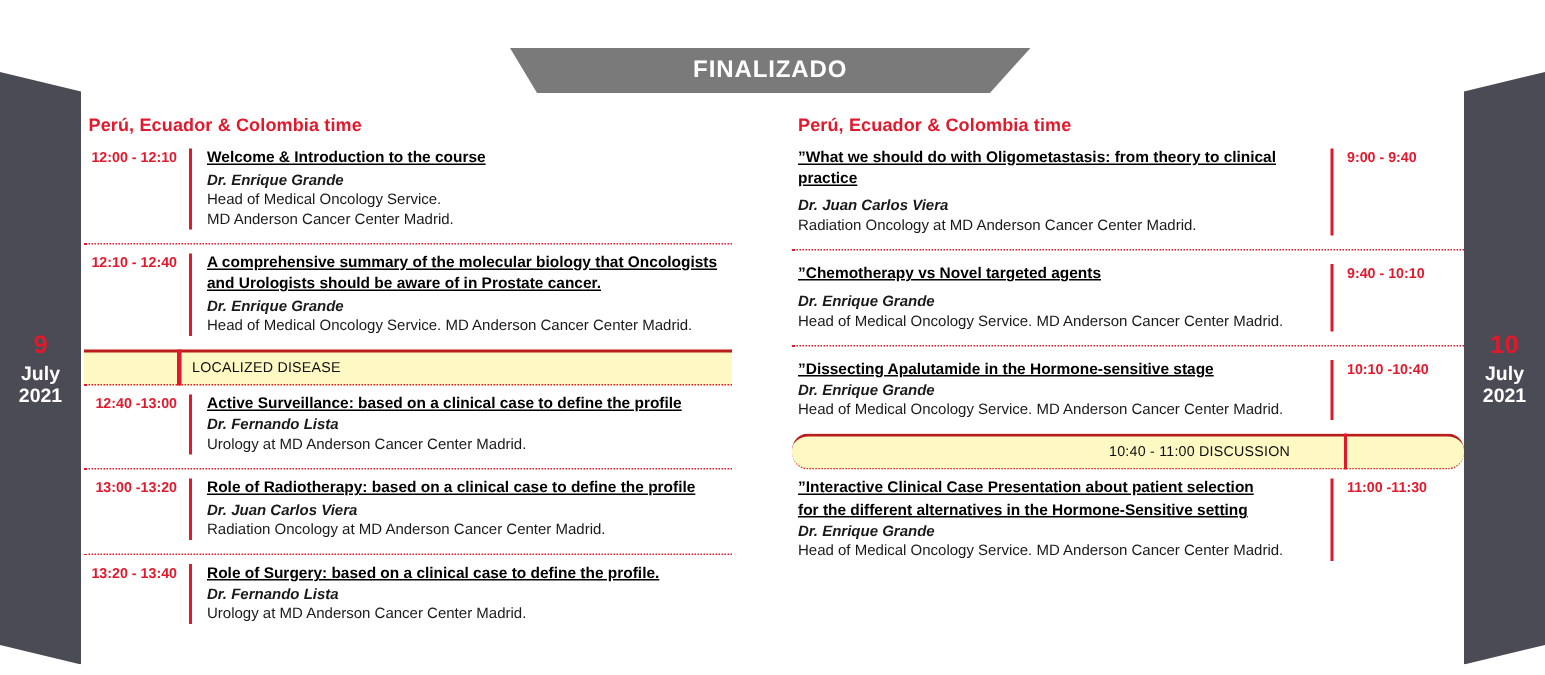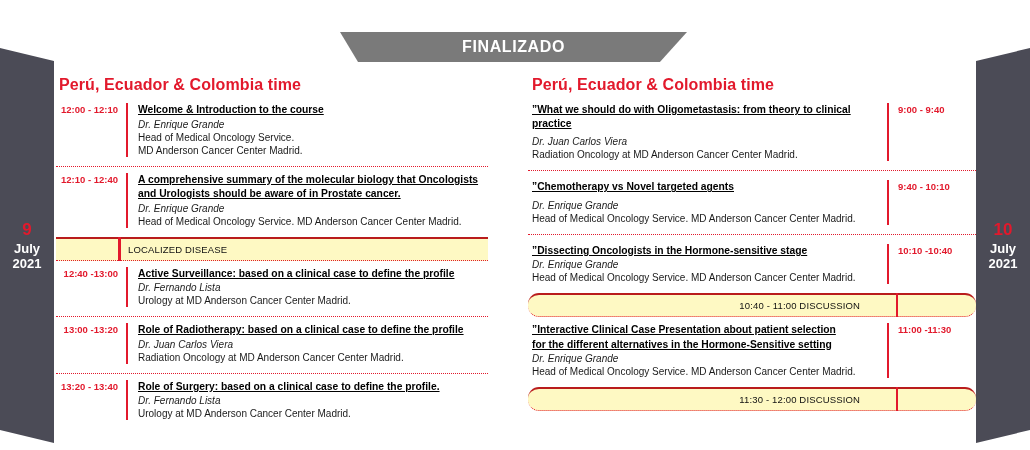--- a/index.html
+++ b/index.html
@@ -74,21 +74,21 @@
   
   .col {
     position: absolute;
     top: 76px;
   }
   .col.left  { left: 56px;  width: 432px; }
   .col.right { left: 528px; width: 448px; }
 
   .tz-heading {
     color: #e2192c;
-    font-size: 16px;
+    font-size: 12px;
     font-weight: bold;
     letter-spacing: 0.1px;
     margin: 0 0 9px 0;
   }
   .col.left .tz-heading  { padding-left: 3px; }
   .col.right .tz-heading { padding-left: 4px; }
 
   .section-title {
     color: #e2192c;
     font-size: 11.5px;
@@ -152,20 +152,21 @@
     line-height: 1.32;
     margin: 0 0 1px 0;
     text-decoration: underline;
   }
   .speaker {
     font-size: 10px;
     font-style: italic;
     color: #1a1a1a;
     line-height: 1.3;
     margin: 1px 0 0 0;
+    font-weight: bold;
   }
   .affiliation {
     font-size: 10px;
     color: #1a1a1a;
     line-height: 1.3;
     margin: 0;
   }
 
   
   .band {
@@ -291,21 +292,21 @@
       <div class="body">
         <p class="talk-title">”Chemotherapy vs Novel targeted agents</p>
         <p class="speaker" style="margin-top:5px;">Dr. Enrique Grande</p>
         <p class="affiliation">Head of Medical Oncology Service. MD Anderson Cancer Center Madrid.</p>
       </div>
       <div class="time">9:40 - 10:10</div>
     </div>
 
     <div class="row" style="padding-top:9px;">
       <div class="body">
-        <p class="talk-title">”Dissecting Oncologists in the Hormone-sensitive stage</p>
+        <p class="talk-title">”Dissecting Apalutamide in the Hormone-sensitive stage</p>
         <p class="speaker">Dr. Enrique Grande</p>
         <p class="affiliation">Head of Medical Oncology Service. MD Anderson Cancer Center Madrid.</p>
       </div>
       <div class="time">10:10 -10:40</div>
     </div>
 
     <div class="band discussion-band">
       <span class="red-tick"></span>
       <span>10:40  - 11:00  DISCUSSION</span>
     </div>
@@ -313,19 +314,15 @@
     <div class="row first" style="padding-top:6px;">
       <div class="body">
         <p class="talk-title">”Interactive Clinical Case Presentation about patient selection</p>
         <p class="talk-title">for the different alternatives in the Hormone-Sensitive setting</p>
         <p class="speaker">Dr. Enrique Grande</p>
         <p class="affiliation">Head of Medical Oncology Service. MD Anderson Cancer Center Madrid.</p>
       </div>
       <div class="time">11:00 -11:30</div>
     </div>
 
-    <div class="band discussion-band">
-      <span class="red-tick"></span>
-      <span>11:30  - 12:00  DISCUSSION</span>
-    </div>
 
   </div>
 </div>
 
 </body></html>

